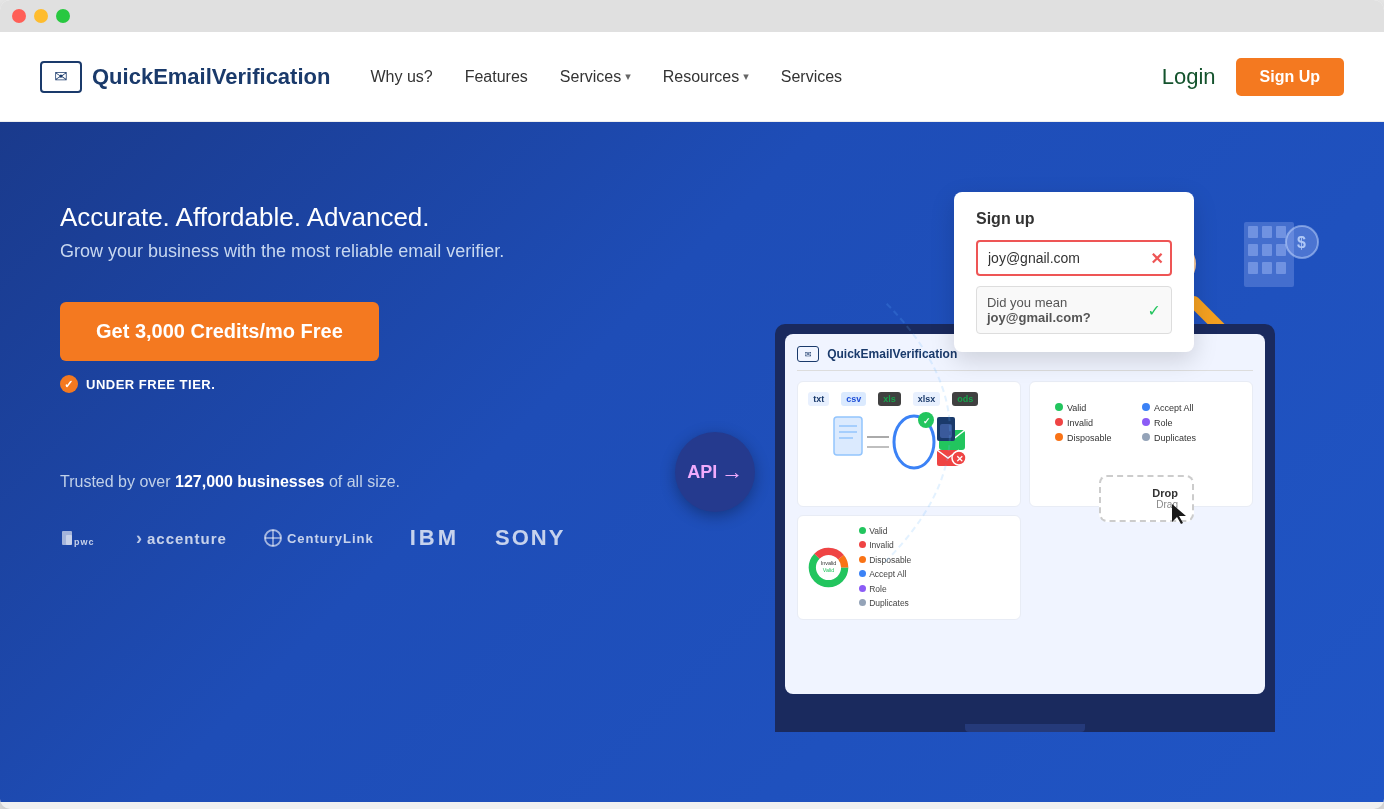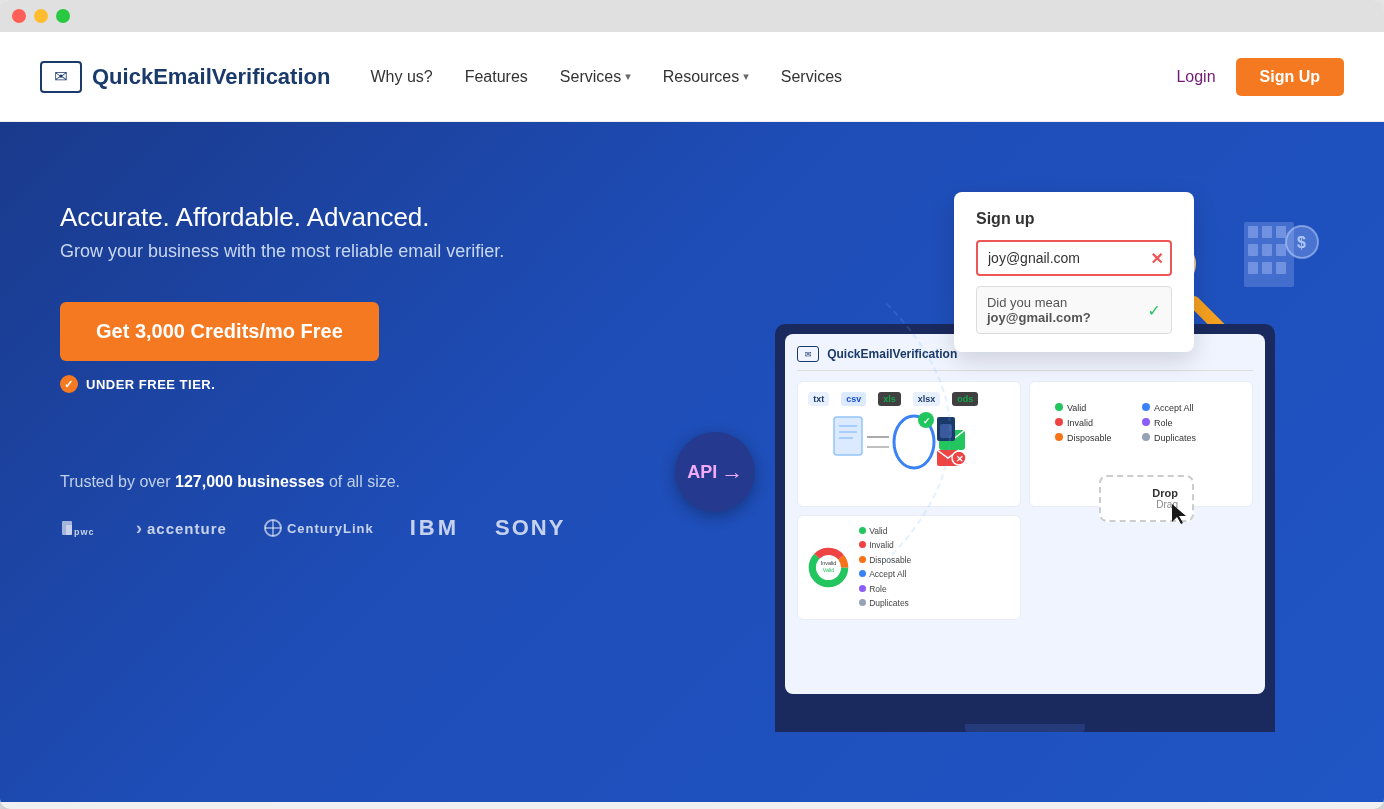--- a/index.html
+++ b/index.html
@@ -77,22 +77,22 @@
       align-items: center;
       gap: 4px;
     }
     .nav-chevron { font-size: 11px; color: #666; }
     .nav-right {
       display: flex;
       align-items: center;
       gap: 20px;
     }
     .login-btn {
-      font-size: 16px;
-      color: #701a75;
+      font-size: 22px;
+      color: #14532d;
       cursor: pointer;
       text-decoration: none;
     }
     .signup-btn {
       background: #f47920;
       color: #fff;
       border: none;
       padding: 10px 24px;
       border-radius: 5px;
       font-size: 16px;
@@ -164,21 +164,21 @@
       justify-content: center;
       color: #fff;
       font-size: 11px;
     }
     .trusted-section {
       margin-top: 80px;
     }
     .trusted-text {
       font-size: 16px;
       color: #c0d0e8;
-      margin-bottom: 22px;
+      margin-bottom: 32px;
     }
     .trusted-text strong { color: #fff; }
     .company-logos {
       display: flex;
       align-items: center;
       gap: 36px;
     }
     .company-logo {
       color: rgba(255,255,255,0.7);
       font-size: 18px;

